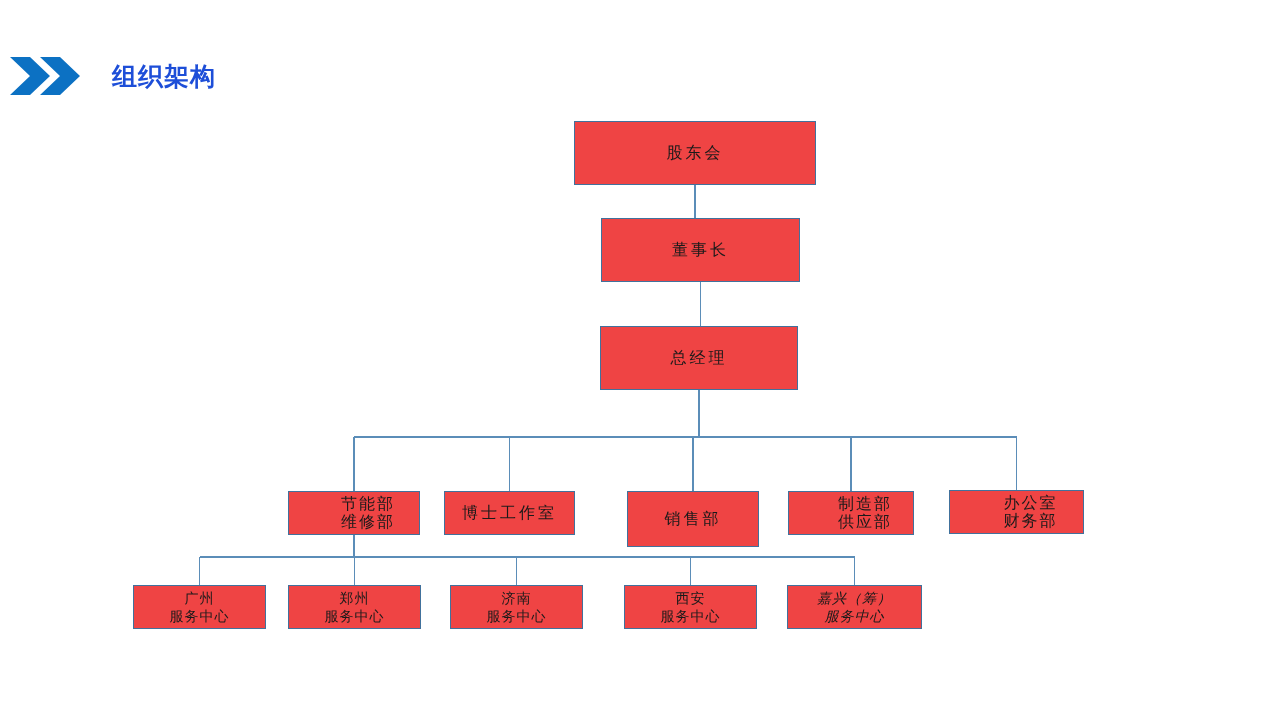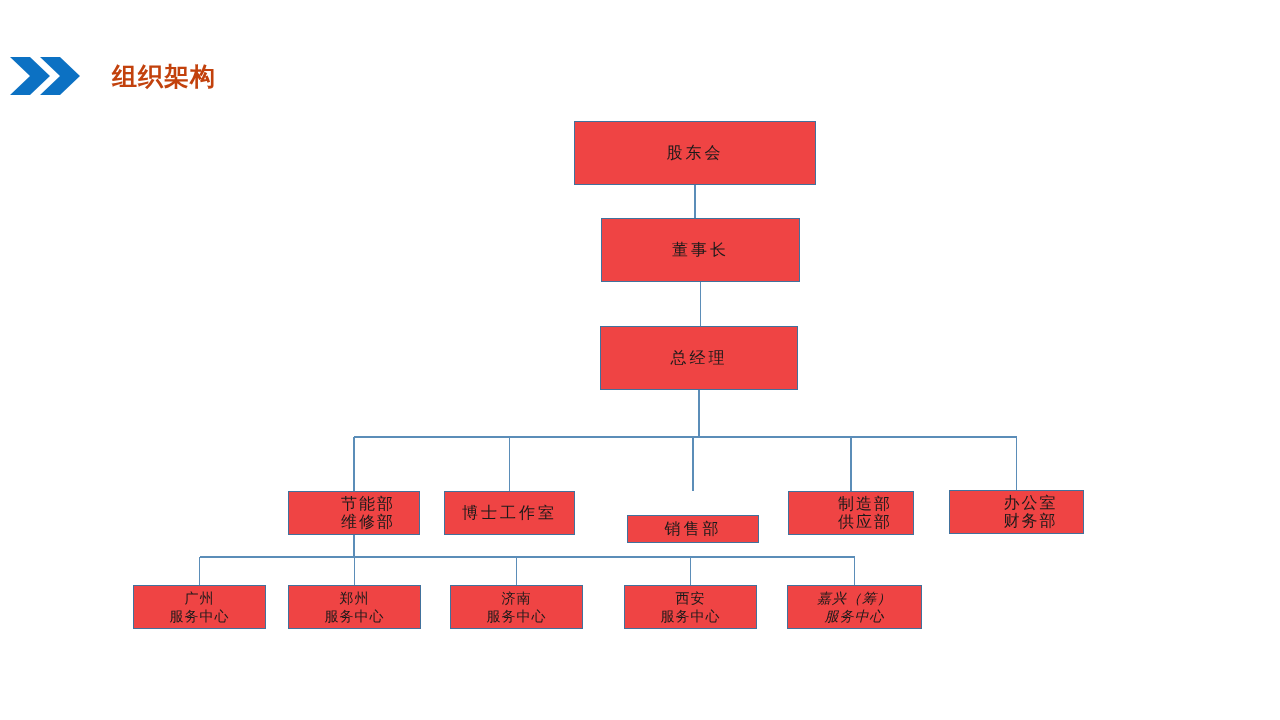--- a/index.html
+++ b/index.html
@@ -28,21 +28,21 @@
     position: absolute;
     left: 10px;
     top: 7px;
   }
   #page-title {
     position: absolute;
     left: 112px;
     top: 8px;
     font-size: 25px;
     font-weight: bold;
-    color: #c2410c;
+    color: #1d4ed8;
     letter-spacing: 1px;
     line-height: 40px;
     white-space: nowrap;
   }
 
   
   #org-chart {
     position: absolute;
     left: 0;
     top: 0;
@@ -137,21 +137,21 @@
       <div class="node single" style="left: 600px; top: 326px; width: 198px; height: 64px; border-color: rgb(65, 113, 156); color: rgb(26, 26, 26);">
         <span class="line1">总经理</span>
       </div>
       <div class="node double" style="left: 288px; top: 491px; width: 132px; height: 44px; border-color: rgb(65, 113, 156); color: rgb(26, 26, 26);">
         <span class="line1">节能部</span>
         <span class="line2">维修部</span>
       </div>
       <div class="node single" style="left: 444px; top: 491px; width: 131px; height: 44px; border-color: rgb(65, 113, 156); color: rgb(26, 26, 26);">
         <span class="line1">博士工作室</span>
       </div>
-      <div class="node single" style="left: 627px; top: 491px; width: 132px; height: 28px; border-color: rgb(65, 113, 156); color: rgb(26, 26, 26); margin-top: 24px;">
+      <div class="node single" style="left: 627px; top: 491px; width: 132px; height: 56px; border-color: rgb(65, 113, 156); color: rgb(26, 26, 26);">
         <span class="line1">销售部</span>
       </div>
       <div class="node double" style="left: 788px; top: 491px; width: 126px; height: 44px; border-color: rgb(65, 113, 156); color: rgb(26, 26, 26);">
         <span class="line1">制造部</span>
         <span class="line2">供应部</span>
       </div>
       <div class="node double" style="left: 949px; top: 490px; width: 135px; height: 44px; border-color: rgb(65, 113, 156); color: rgb(26, 26, 26);">
         <span class="line1">办公室</span>
         <span class="line2">财务部</span>
       </div>

